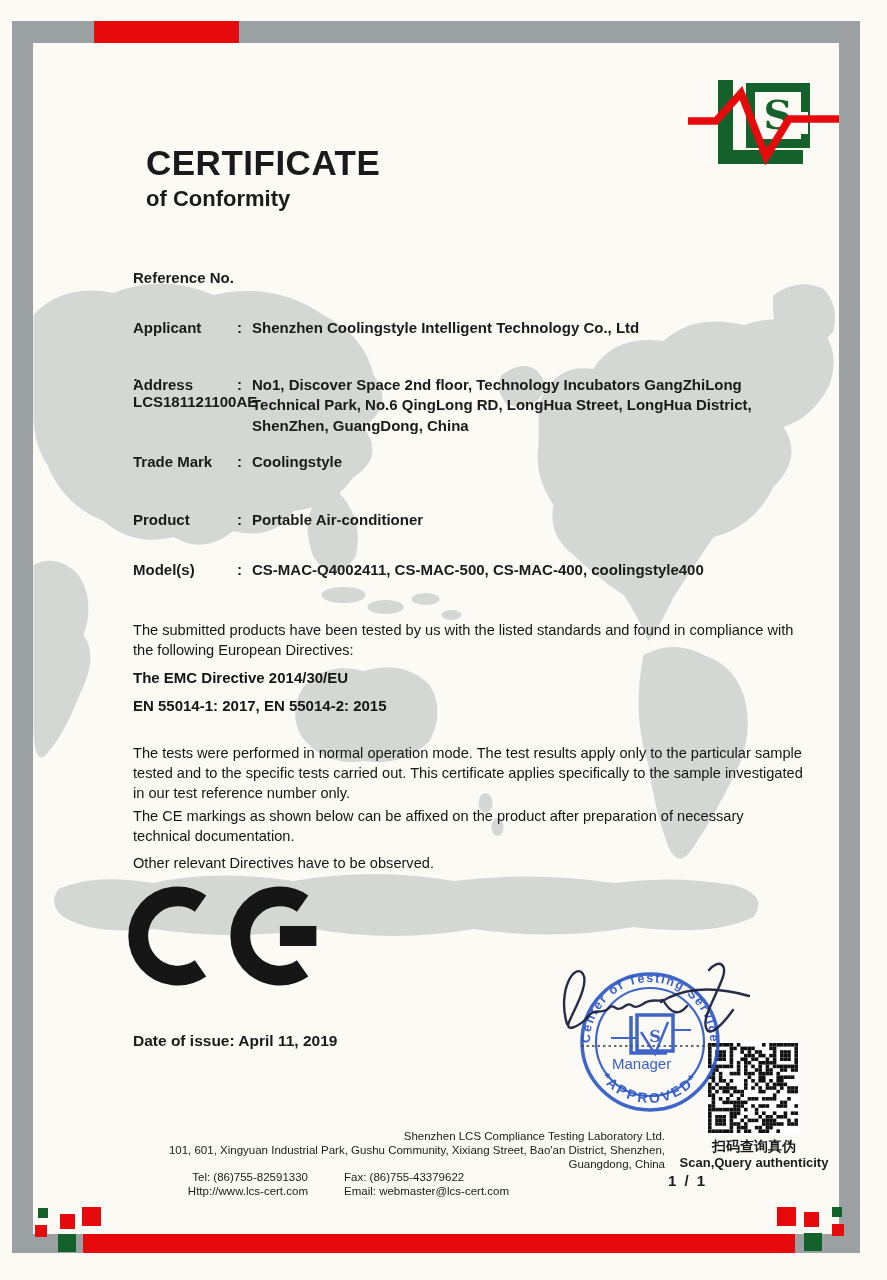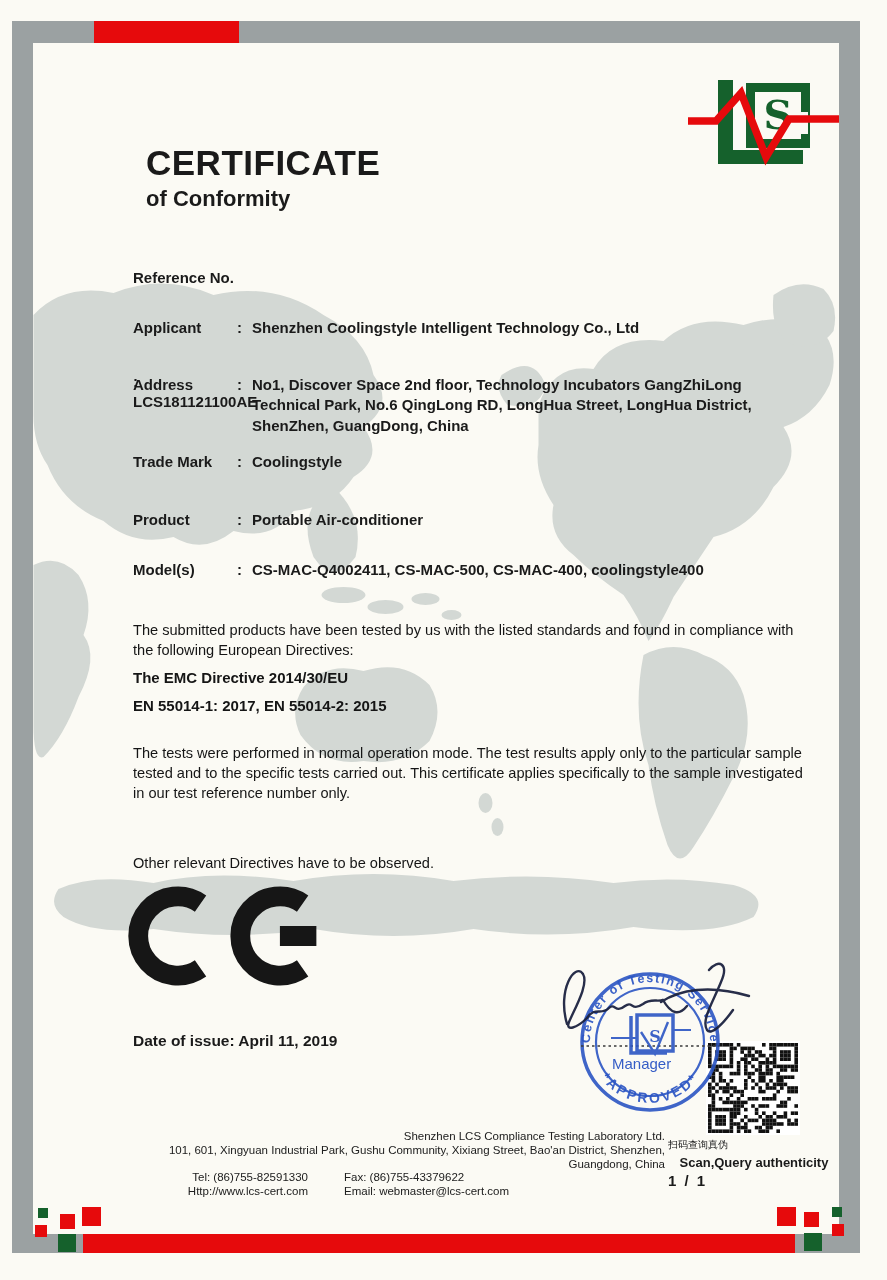--- a/index.html
+++ b/index.html
@@ -30,21 +30,21 @@
   
   .para{position:absolute;left:133px;width:672px;font-size:14.6px;line-height:1.38;z-index:2;color:#151515;}
   .para.bold{font-weight:bold;font-size:15px;}
 
   .ce{position:absolute;left:127px;top:886px;z-index:2;}
   .dateline{position:absolute;left:133px;top:1032px;font-size:15.5px;font-weight:bold;z-index:2;text-align:right;}
 
   .stamp{position:absolute;left:553px;top:956px;width:212px;height:184px;z-index:3;pointer-events:none;}
 
   .qr{position:absolute;left:706px;top:1041px;width:94px;height:94px;background:#ffffff;padding:0;z-index:2;}
-  .qr-cap-cn{position:absolute;left:668px;top:1138px;width:172px;font-size:10px;font-weight:normal;z-index:2;}
+  .qr-cap-cn{position:absolute;left:668px;top:1138px;width:172px;text-align:center;font-size:14px;font-weight:bold;z-index:2;}
   .qr-cap-en{position:absolute;left:660px;top:1155px;width:188px;text-align:center;font-size:13px;font-weight:bold;z-index:2;}
   .pagenum{position:absolute;left:668px;top:1172px;font-size:15px;font-weight:bold;letter-spacing:2px;z-index:2;}
 
   .footer{position:absolute;left:145px;top:1130px;width:520px;font-size:11.5px;line-height:13.8px;z-index:2;color:#202020;text-align:right;}
   .footer .cols{display:flex;gap:36px;}
   .footer .c1{width:163px;flex:0 0 163px;}
 </style>
 </head>
 <body>
 
@@ -141,20 +141,21 @@
   <div class="frow" style="top:560px;">
     <span class="lbl">Model(s)</span>
     <span class="col">:</span>
     <span class="val">CS-MAC-Q4002411, CS-MAC-500, CS-MAC-400, coolingstyle400</span>
   </div>
 
   <div class="para" style="top:620px;">The submitted products have been tested by us with the listed standards and found in compliance with the following European Directives:</div>
   <div class="para bold" style="top:668px;">The EMC Directive 2014/30/EU</div>
   <div class="para bold" style="top:696px;">EN 55014-1: 2017, EN 55014-2: 2015</div>
   <div class="para" style="top:743px;">The tests were performed in normal operation mode. The test results apply only to the particular sample tested and to the specific tests carried out. This certificate applies specifically to the sample investigated in our test reference number only.</div>
+  <div class="para" style="top:806px;">The CE markings as shown below can be affixed on the product after preparation of necessary technical documentation.</div>
   <div class="para" style="top:853px;">Other relevant Directives have to be observed.</div>
 
   <svg class="ce" width="210" height="100" viewBox="0 0 200 96" aria-label="CE">
     <g fill="none" stroke="#161616" stroke-width="19">
       <path d="M69.8,16.9 A38,38 0 1 0 69.8,79.1"></path>
       <path d="M167.8,16.9 A38,38 0 1 0 167.8,79.1"></path>
       <path d="M146,48 L181,48"></path>
     </g>
   </svg>
 

